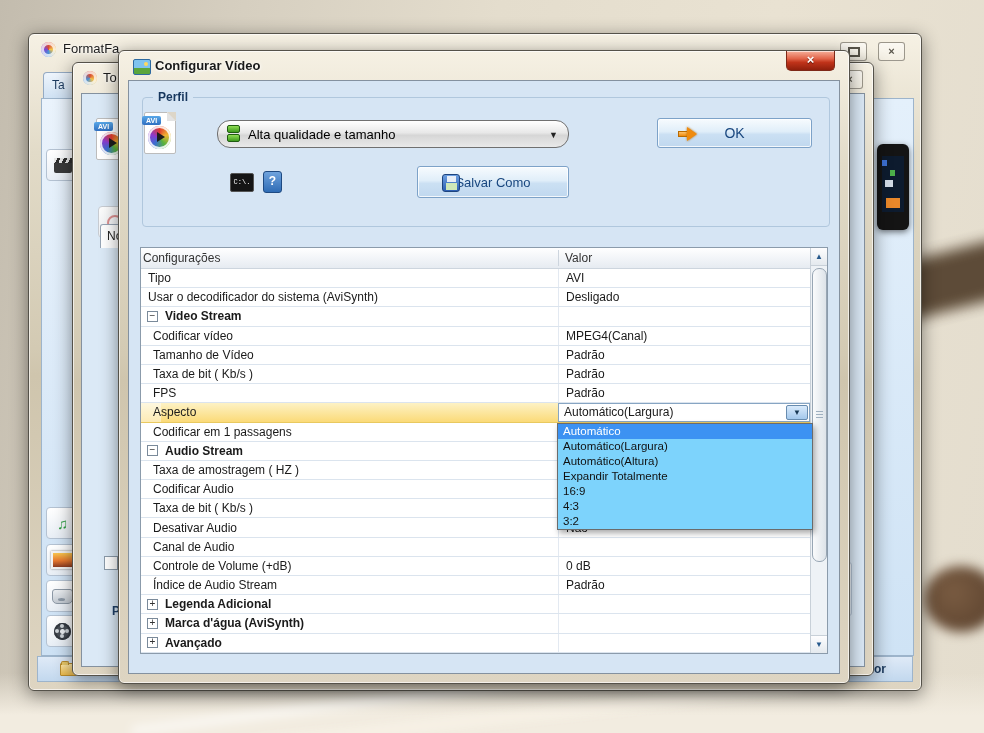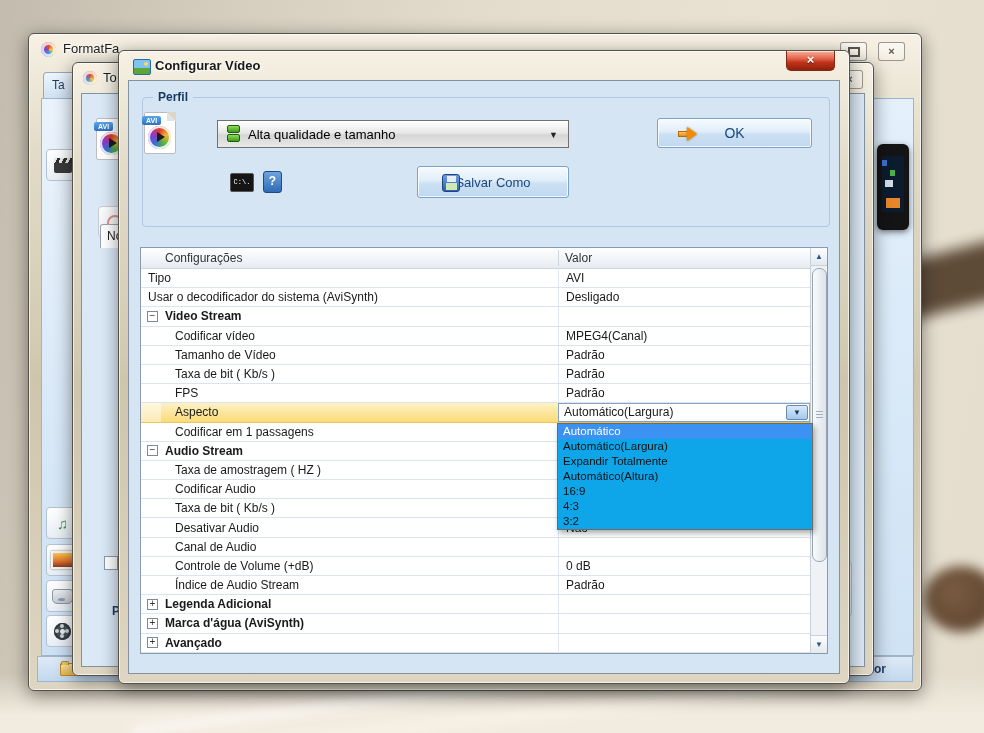--- a/index.html
+++ b/index.html
@@ -121,21 +121,21 @@
     color:#fff;font-size:13px;font-weight:bold;text-align:center;line-height:17px;
     box-shadow:inset 0 1px 0 rgba(255,255,255,.6);text-shadow:0 1px 1px rgba(0,0,0,.5);}
   #cfgwin .client{left:9px;top:29px;width:710px;height:592px;background:#d6e5f4;}
 
   .groupbox{position:absolute;left:13px;top:16px;width:686px;height:128px;
     border:1px solid #b0c7dd;border-radius:4px;}
   .groupbox .legend{position:absolute;left:10px;top:-8px;background:#d6e5f4;padding:0 5px;
     font-size:12px;font-weight:bold;color:#17375e;}
 
   .combo{position:absolute;left:88px;top:39px;width:352px;height:28px;box-sizing:border-box;
-    background:linear-gradient(#ffffff,#e8e8e8 45%,#d6d6d6 55%,#e9e9e9);border:1px solid #707070;border-radius:0;}
+    background:linear-gradient(#ffffff,#e8e8e8 45%,#d6d6d6 55%,#e9e9e9);border:1px solid #707070;border-radius:13px;}
   .combo .cicon{position:absolute;left:9px;top:4px;width:13px;height:18px;}
   .combo .cicon i{position:absolute;left:0;width:13px;height:8px;border:1px solid #1f5b10;border-radius:2px;
     background:linear-gradient(#8fdd54,#3f9a1e);box-sizing:border-box;}
   .combo .cicon i:last-child{top:9px;}
   .combo .ctext{position:absolute;left:30px;top:6px;font-size:13px;color:#000;}
   .combo .carrow{position:absolute;right:10px;top:9px;font-size:9px;color:#222;}
 
   .btn7{position:absolute;box-sizing:border-box;border:1px solid #7da2c8;border-radius:3px;
     background:linear-gradient(#f7fbfe,#e0eef9 45%,#cbe0f3 55%,#c0d8ef);
     box-shadow:inset 0 0 0 1px rgba(255,255,255,.8);
@@ -157,28 +157,28 @@
     border-radius:2px;color:#fff;font-family:"Liberation Mono",monospace;font-size:7px;line-height:16px;text-align:center;}
   .helpicon{position:absolute;left:134px;top:90px;width:17px;height:20px;border-radius:3px;
     background:linear-gradient(#6fa3dd,#2f6cb5);border:1px solid #1e4a82;color:#fff;
     font-size:12px;font-weight:bold;text-align:center;line-height:19px;}
 
   
   .table7{position:absolute;left:11px;top:166px;width:686px;height:405px;background:#fff;border:1px solid #8b9bab;}
   .thead{position:absolute;left:0;top:0;right:17px;height:21px;
     background:linear-gradient(#ffffff,#f0f3f7 60%,#e6ebf1);border-bottom:1px solid #cdd5de;box-sizing:border-box;}
   .hcell{position:absolute;top:3px;font-size:12px;color:#333;}
-  .hcell.h1{left:24px;text-align:center;}
+  .hcell.h1{left:2px;text-align:center;}
   .hcell.h2{left:424px;}
   .hdiv{position:absolute;left:417px;top:2px;bottom:2px;width:1px;background:#cdd5de;}
   .rows{position:absolute;left:0;top:21px;right:17px;bottom:0;}
   .trow{position:relative;height:19.2px;box-sizing:border-box;border-bottom:1px solid #dbe4ee;
     display:flex;font-size:12px;color:#1a1a1a;}
   .cname{width:417px;box-sizing:border-box;padding-left:7px;display:flex;align-items:center;overflow:hidden;white-space:nowrap;}
-  .cname.ind{padding-left:34px;}
+  .cname.ind{padding-left:12px;}
   .trow.grp .cname{font-weight:bold;padding-left:6px;}
   .cval{flex:1;border-left:1px solid #e3e9f1;padding-left:7px;display:flex;align-items:center;
     overflow:hidden;white-space:nowrap;position:relative;}
   .expandbox{width:11px;height:11px;box-sizing:border-box;border:1px solid #7a8a9a;background:#fff;
     font-size:10px;line-height:8px;text-align:center;color:#333;margin-right:7px;flex:none;font-weight:normal;}
   .trow.sel{background:
      linear-gradient(90deg,rgba(255,255,255,.45) 0 20px,rgba(255,255,255,0) 20px),
      linear-gradient(180deg,#fdf2c5,#fbda78);border-bottom:1px solid #e9c95f;}
   .cval.edit{background:#fff;border:1px solid #87a5c3;padding-left:5px;}
   .dropbtn{position:absolute;right:1px;top:1px;bottom:1px;width:20px;
@@ -189,21 +189,21 @@
   .sarrow{position:absolute;left:0;width:16px;height:17px;font-size:8px;color:#27598c;
     text-align:center;line-height:17px;background:linear-gradient(#fdfdfe,#e4e9ee);}
   .sarrow.up{top:0;border-bottom:1px solid #c8d0d8;}
   .sarrow.down{bottom:0;border-top:1px solid #c8d0d8;}
   .sthumb{position:absolute;left:1px;top:20px;width:13px;height:292px;border:1px solid #98a6b4;border-radius:7px;
     background:linear-gradient(90deg,#fafbfc,#dde3e9);}
   .sthumb:after{content:"";position:absolute;left:3px;top:50%;margin-top:-4px;width:7px;height:7px;
     background:repeating-linear-gradient(180deg,#9fb0c0 0 1px,transparent 1px 3px);}
 
   
-  .ddlist{position:absolute;left:428px;top:342px;width:254px;background:#0ea5e9;border:1px solid #6b6b6b;
+  .ddlist{position:absolute;left:428px;top:342px;width:254px;background:#7dd3fc;border:1px solid #6b6b6b;
     box-shadow:2px 3px 6px rgba(0,0,0,.35);z-index:30;}
   .dditem{height:15px;line-height:15px;font-size:11.5px;color:#111;padding-left:5px;overflow:hidden;white-space:nowrap;}
   .dditem.on{background:#3c92f2;color:#fff;}
 </style>
 </head>
 <body>
 
 <div class="desktop">
   <div class="bg-band"></div>
   <div class="bg-knob"></div>
@@ -456,21 +456,21 @@
       <div class="vscroll">
         <div class="sarrow up">▲</div>
         <div class="sthumb"></div>
         <div class="sarrow down">▼</div>
       </div>
     </div>
 
     <div class="ddlist">
         <div class="dditem on">Automático</div>
         <div class="dditem">Automático(Largura)</div>
+        <div class="dditem">Automático(Altura)</div>
         <div class="dditem">Expandir Totalmente</div>
-        <div class="dditem">Automático(Altura)</div>
         <div class="dditem">16:9</div>
         <div class="dditem">4:3</div>
         <div class="dditem">3:2</div>
       </div>
 
   </div>
 </div>
 
 </body></html>

